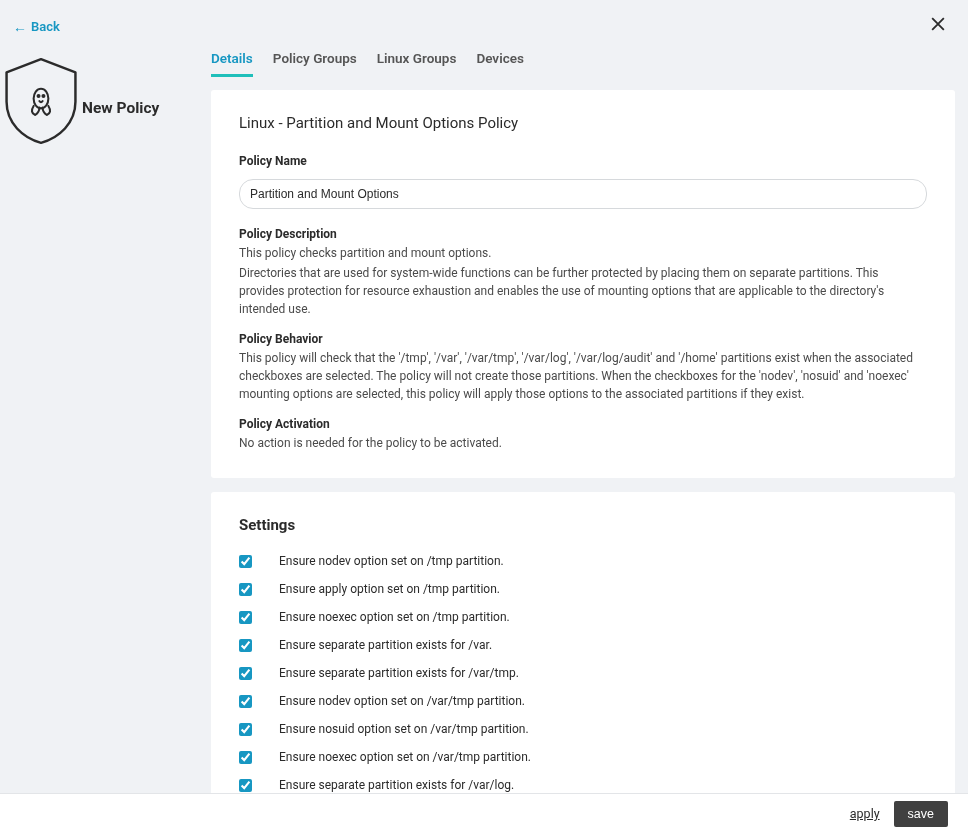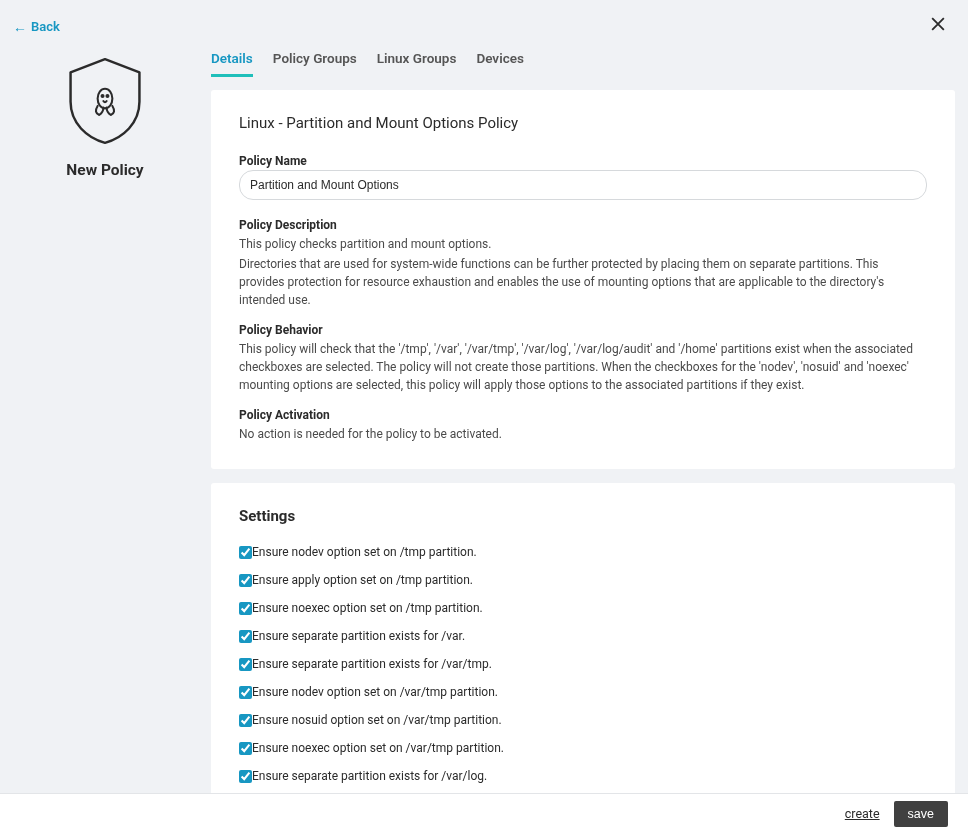--- a/index.html
+++ b/index.html
@@ -46,21 +46,21 @@
       height: 20px;
       stroke: #2b2b2b;
       stroke-width: 2.2;
     }
     .sidebar {
       position: absolute;
       left: 0;
       top: 55px;
       width: 210px;
       display: flex;
-      flex-direction: column;
+      flex-direction: row;
       align-items: center;
     }
     .shield-icon {
       width: 82px;
       height: 92px;
       margin-bottom: 14px;
     }
     .policy-title {
       font-size: 15.5px;
       font-weight: 700;
@@ -102,21 +102,21 @@
     .panel-title {
       font-size: 15px;
       font-weight: 400;
       color: #2b2b2b;
       margin-bottom: 22px;
     }
     .field-label {
       font-size: 12px;
       font-weight: 700;
       color: #2b2b2b;
-      margin-bottom: 2px;
+      margin-bottom: 11px;
       display: block;
     }
     .text-input {
       width: 100%;
       padding: 7px 10px;
       font-size: 12px;
       border: 1px solid #d6d9dc;
       border-radius: 14px;
       color: #2b2b2b;
       background: #fff;
@@ -139,21 +139,21 @@
     }
     .settings-title {
       font-size: 15px;
       font-weight: 700;
       color: #2b2b2b;
       margin-bottom: 20px;
     }
     .setting-row {
       display: flex;
       align-items: center;
-      gap: 0;
+      gap: 27px;
       margin-bottom: 14px;
     }
     .setting-row input[type="checkbox"] {
       width: 13px;
       height: 13px;
       accent-color: #1797c2;
       cursor: pointer;
     }
     .setting-label {
       font-size: 12px;
@@ -282,15 +282,15 @@
         <div class="setting-row">
           <input type="checkbox" checked="" style="">
           <span class="setting-label">Ensure separate partition exists for /var/log.</span>
         </div>
       </div>
   </div>
 
 </div>
 
 <div class="footer">
-  <span class="cancel-link">create</span>
+  <span class="cancel-link">apply</span>
   <button class="save-btn">save</button>
 </div>
 
 </body></html>

